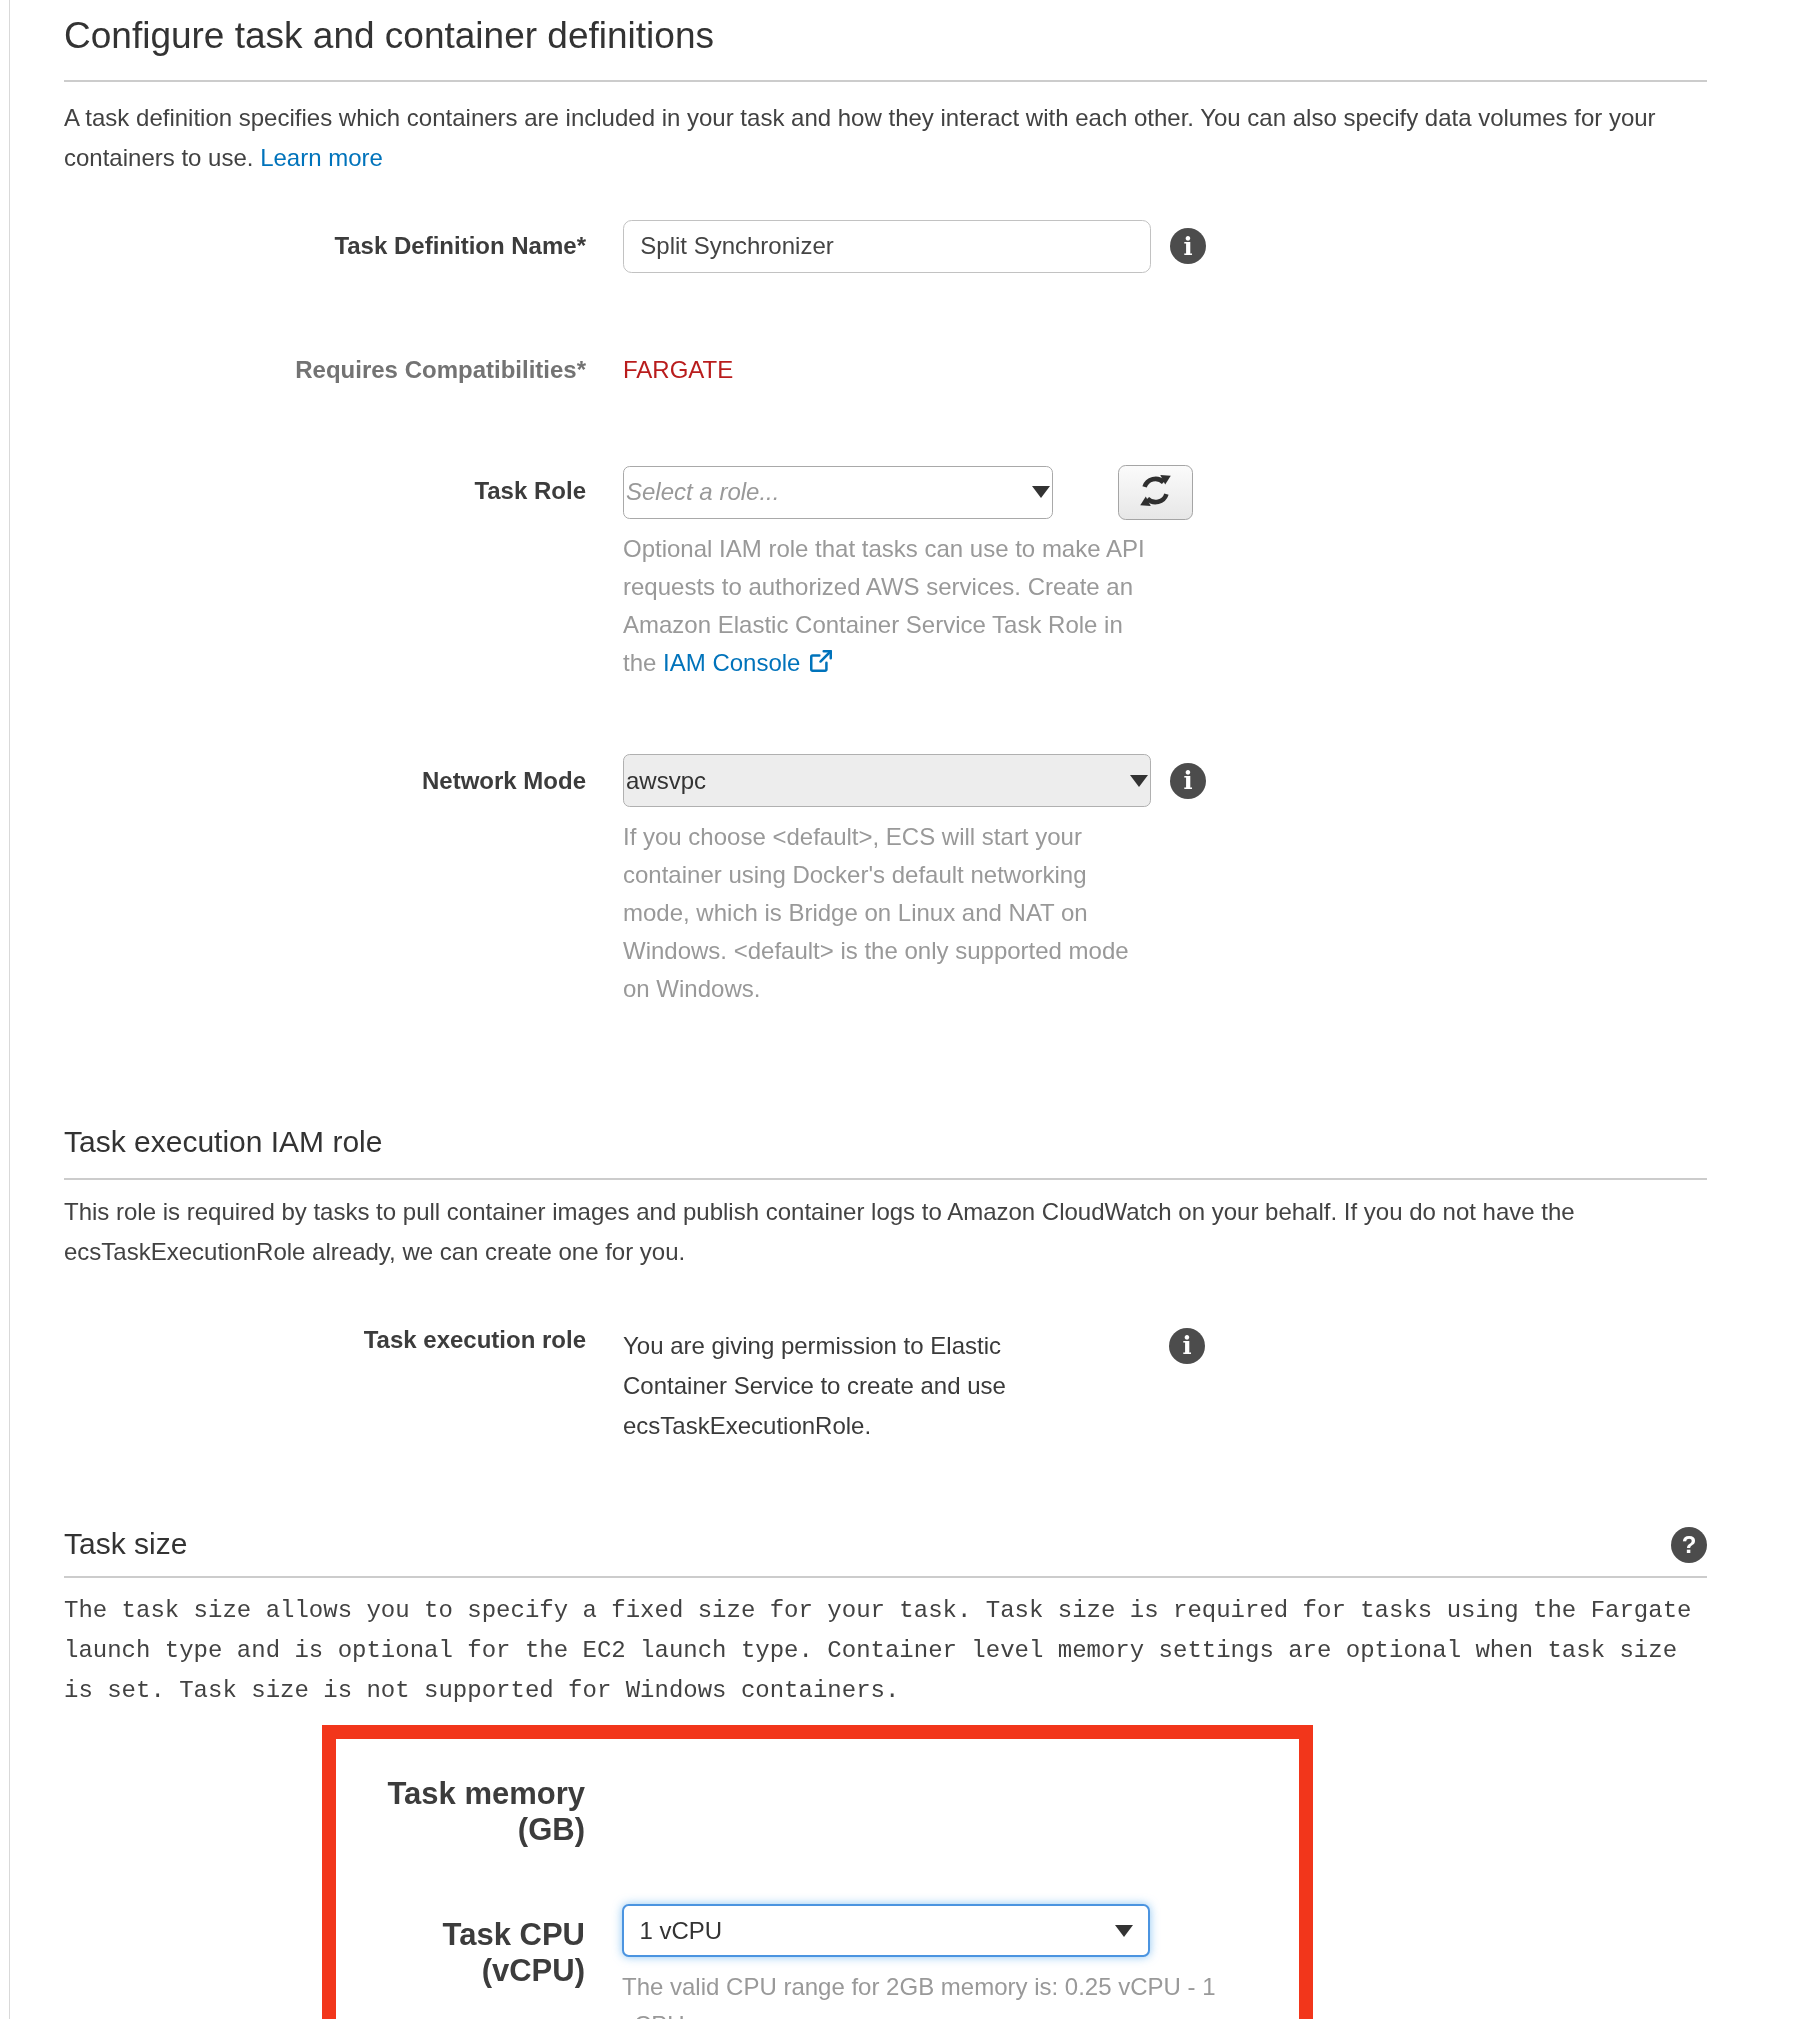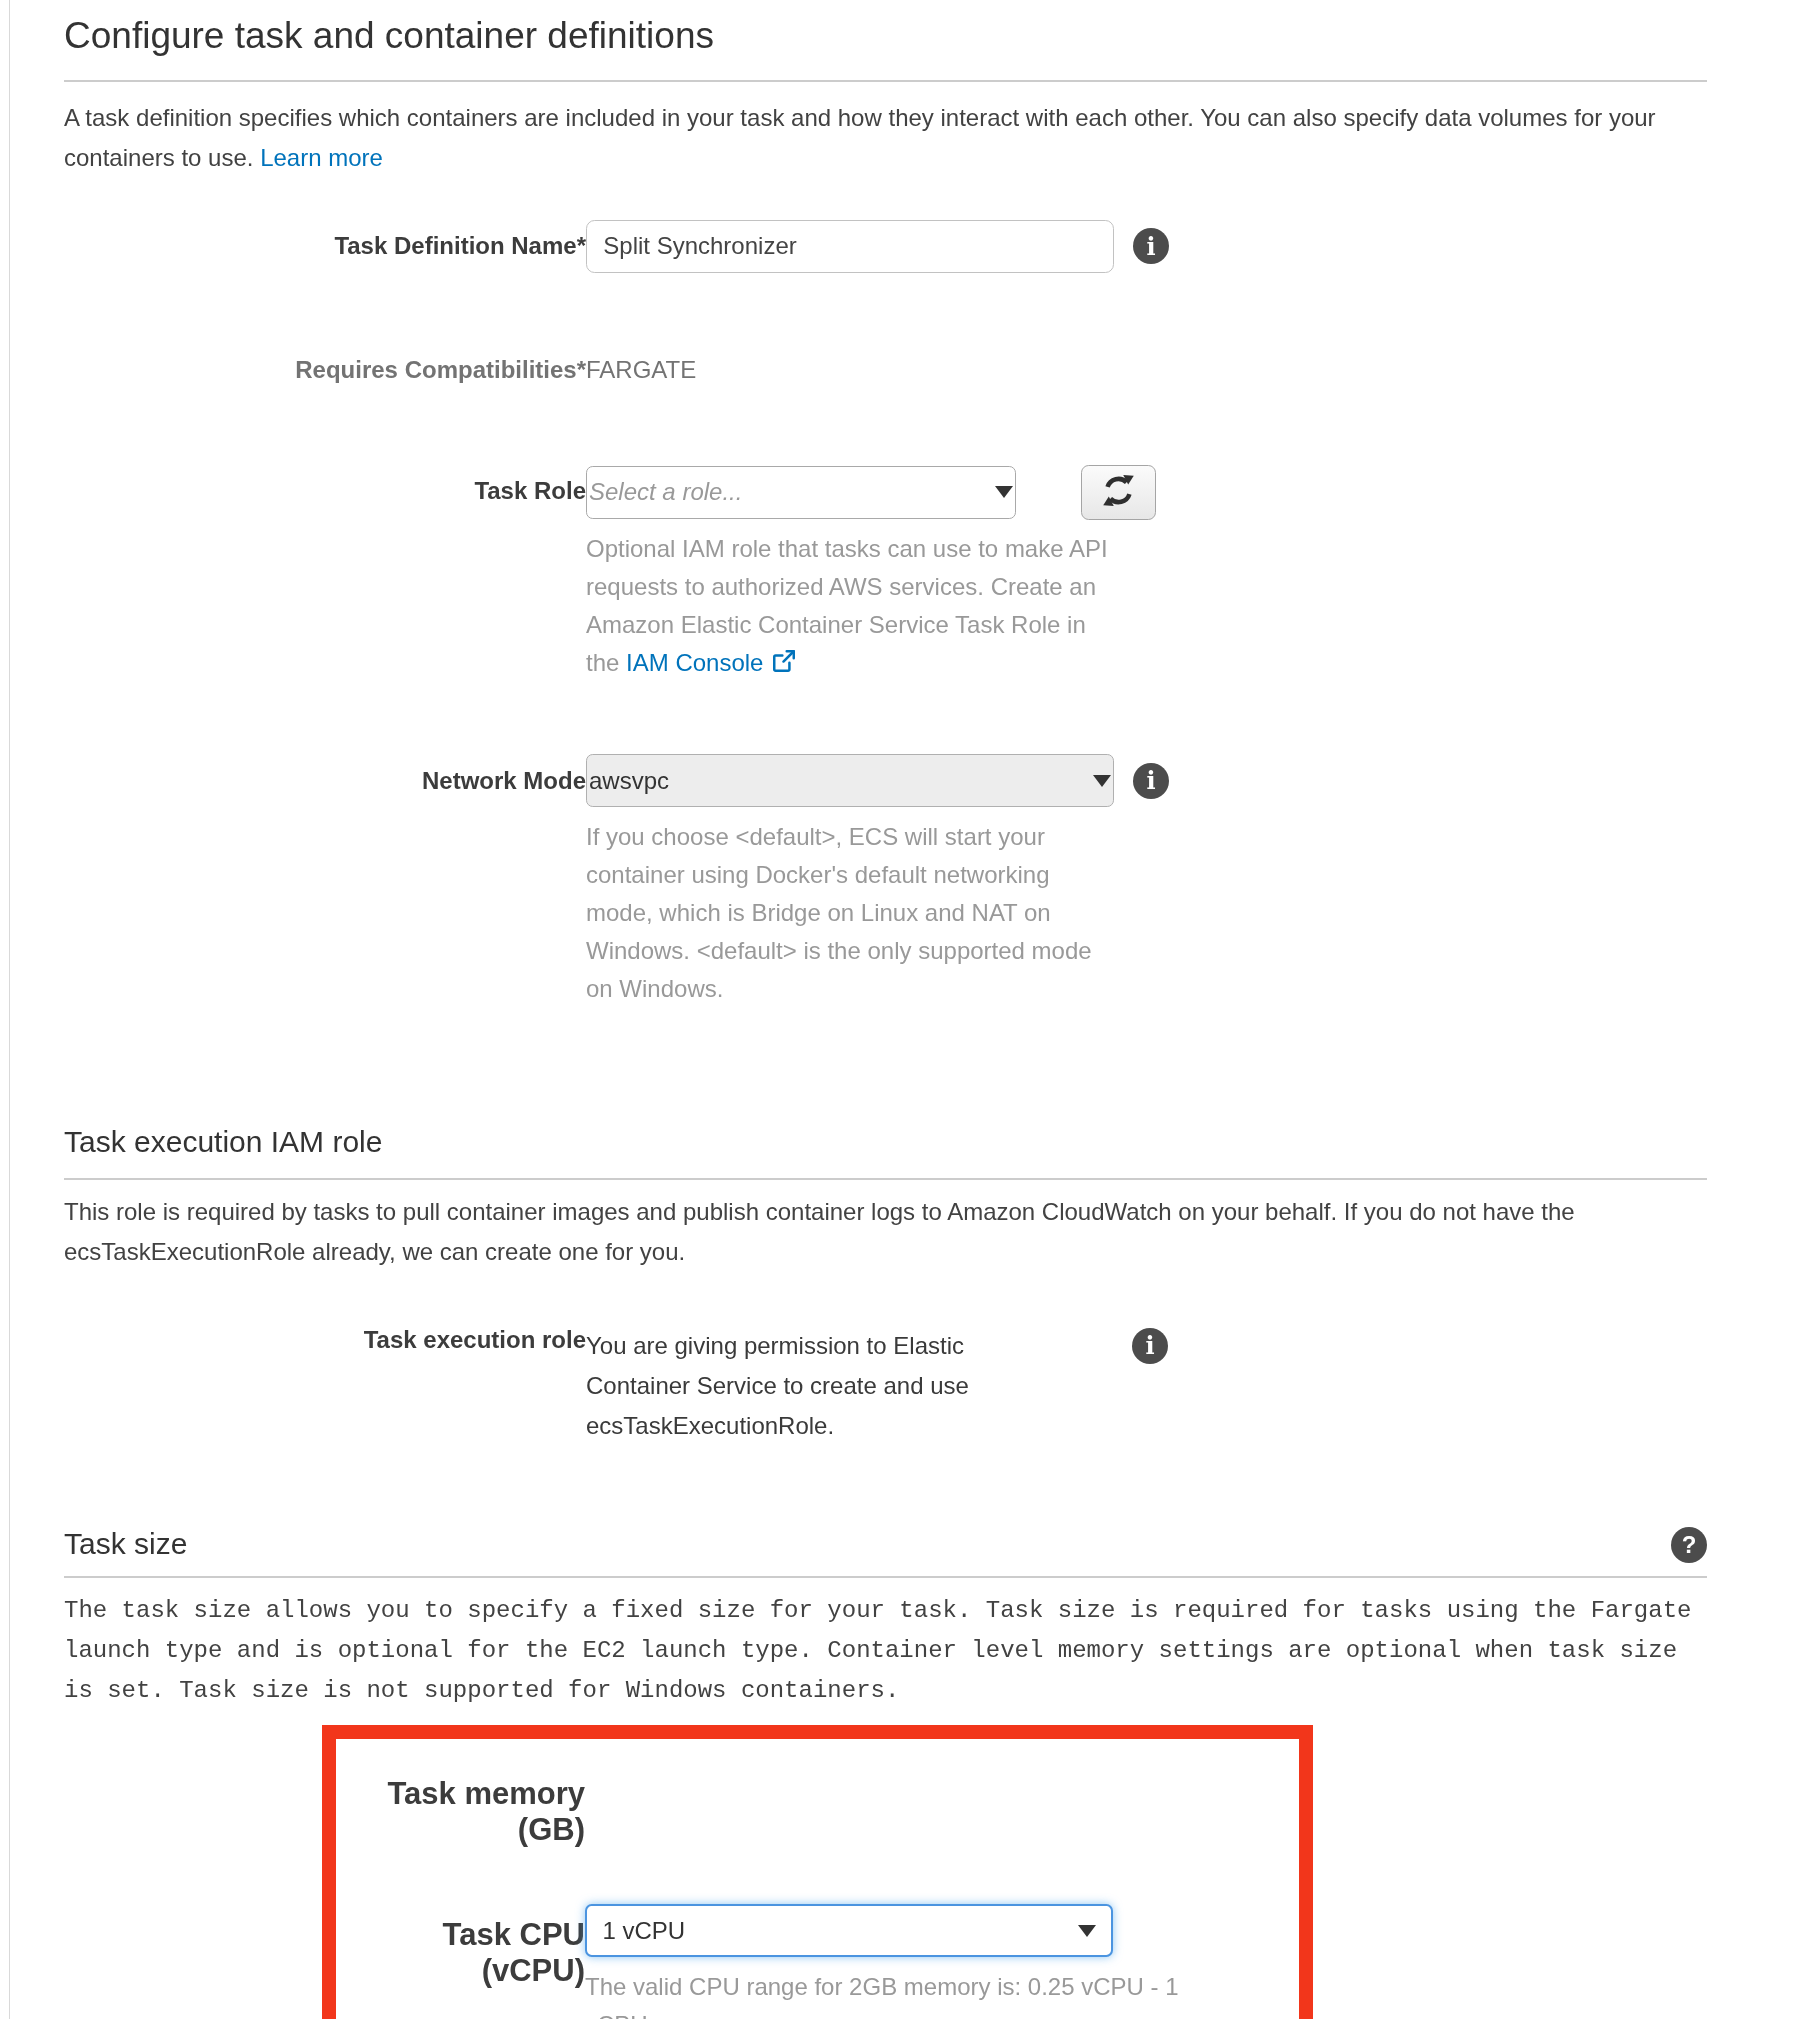--- a/index.html
+++ b/index.html
@@ -16,21 +16,21 @@
   .content { position:absolute; left:64px; top:15.4px; width:1643px; }
 
   h1.page-title { font-size:37px; font-weight:400; color:#333; margin:0; }
   .rule { height:1.9px; background:#cccccc; margin-top:23px; }
   .desc { font-size:24px; line-height:40px; color:#424242; margin:15.4px 0 0 0; }
   a.link { color:#0073bb; text-decoration:none; cursor:pointer; }
 
   h2.section-title { font-size:30px; font-weight:400; color:#333; margin:0; }
   .section-head-row { display:flex; justify-content:space-between; align-items:flex-start; }
 
-  .row { display:flex; align-items:flex-start; }
+  .row { display:flex; align-items:flex-start;gap:37px; }
   .flabel { flex:0 0 522px; text-align:right; font-weight:bold; font-size:24px; color:#3c3c3c; }
   .flabel.vc { padding-top:12.5px; }
   .fcontrol { }
   .ctl-line { display:flex; align-items:center; }
 
   .text-input {
     width:528px; height:53px;
     border:1px solid #c2c2c2; border-radius:8.6px;
     padding:0 16.3px; font-size:24px; color:#444;
     font-family:"Liberation Sans", sans-serif;
@@ -89,21 +89,21 @@
 
   .mt-name { margin-top:42px; }
   .mt-compat { margin-top:83px; }
   .mt-role { margin-top:81px; }
   .mt-network { margin-top:69px; }
   .mt-exec-section { margin-top:117px; }
   .mt-exec-row { margin-top:54px; }
   .mt-size-section { margin-top:81px; }
   .mt-cpu-row { margin-top:56px; }
   .compat-label { font-weight:bold; font-size:24px; color:#737373; }
-  .compat-value { font-size:24px; color:#737373; }
+  .compat-value { font-size:24px; color:#b91c1c; }
   .ext-icon { margin-left:7.7px; vertical-align:-2.9px; }
 </style>
 </head>
 <body>
 
 <div class="left-rule"></div>
 
 <div class="content">
 
   <h1 class="page-title">Configure task and container definitions</h1>

